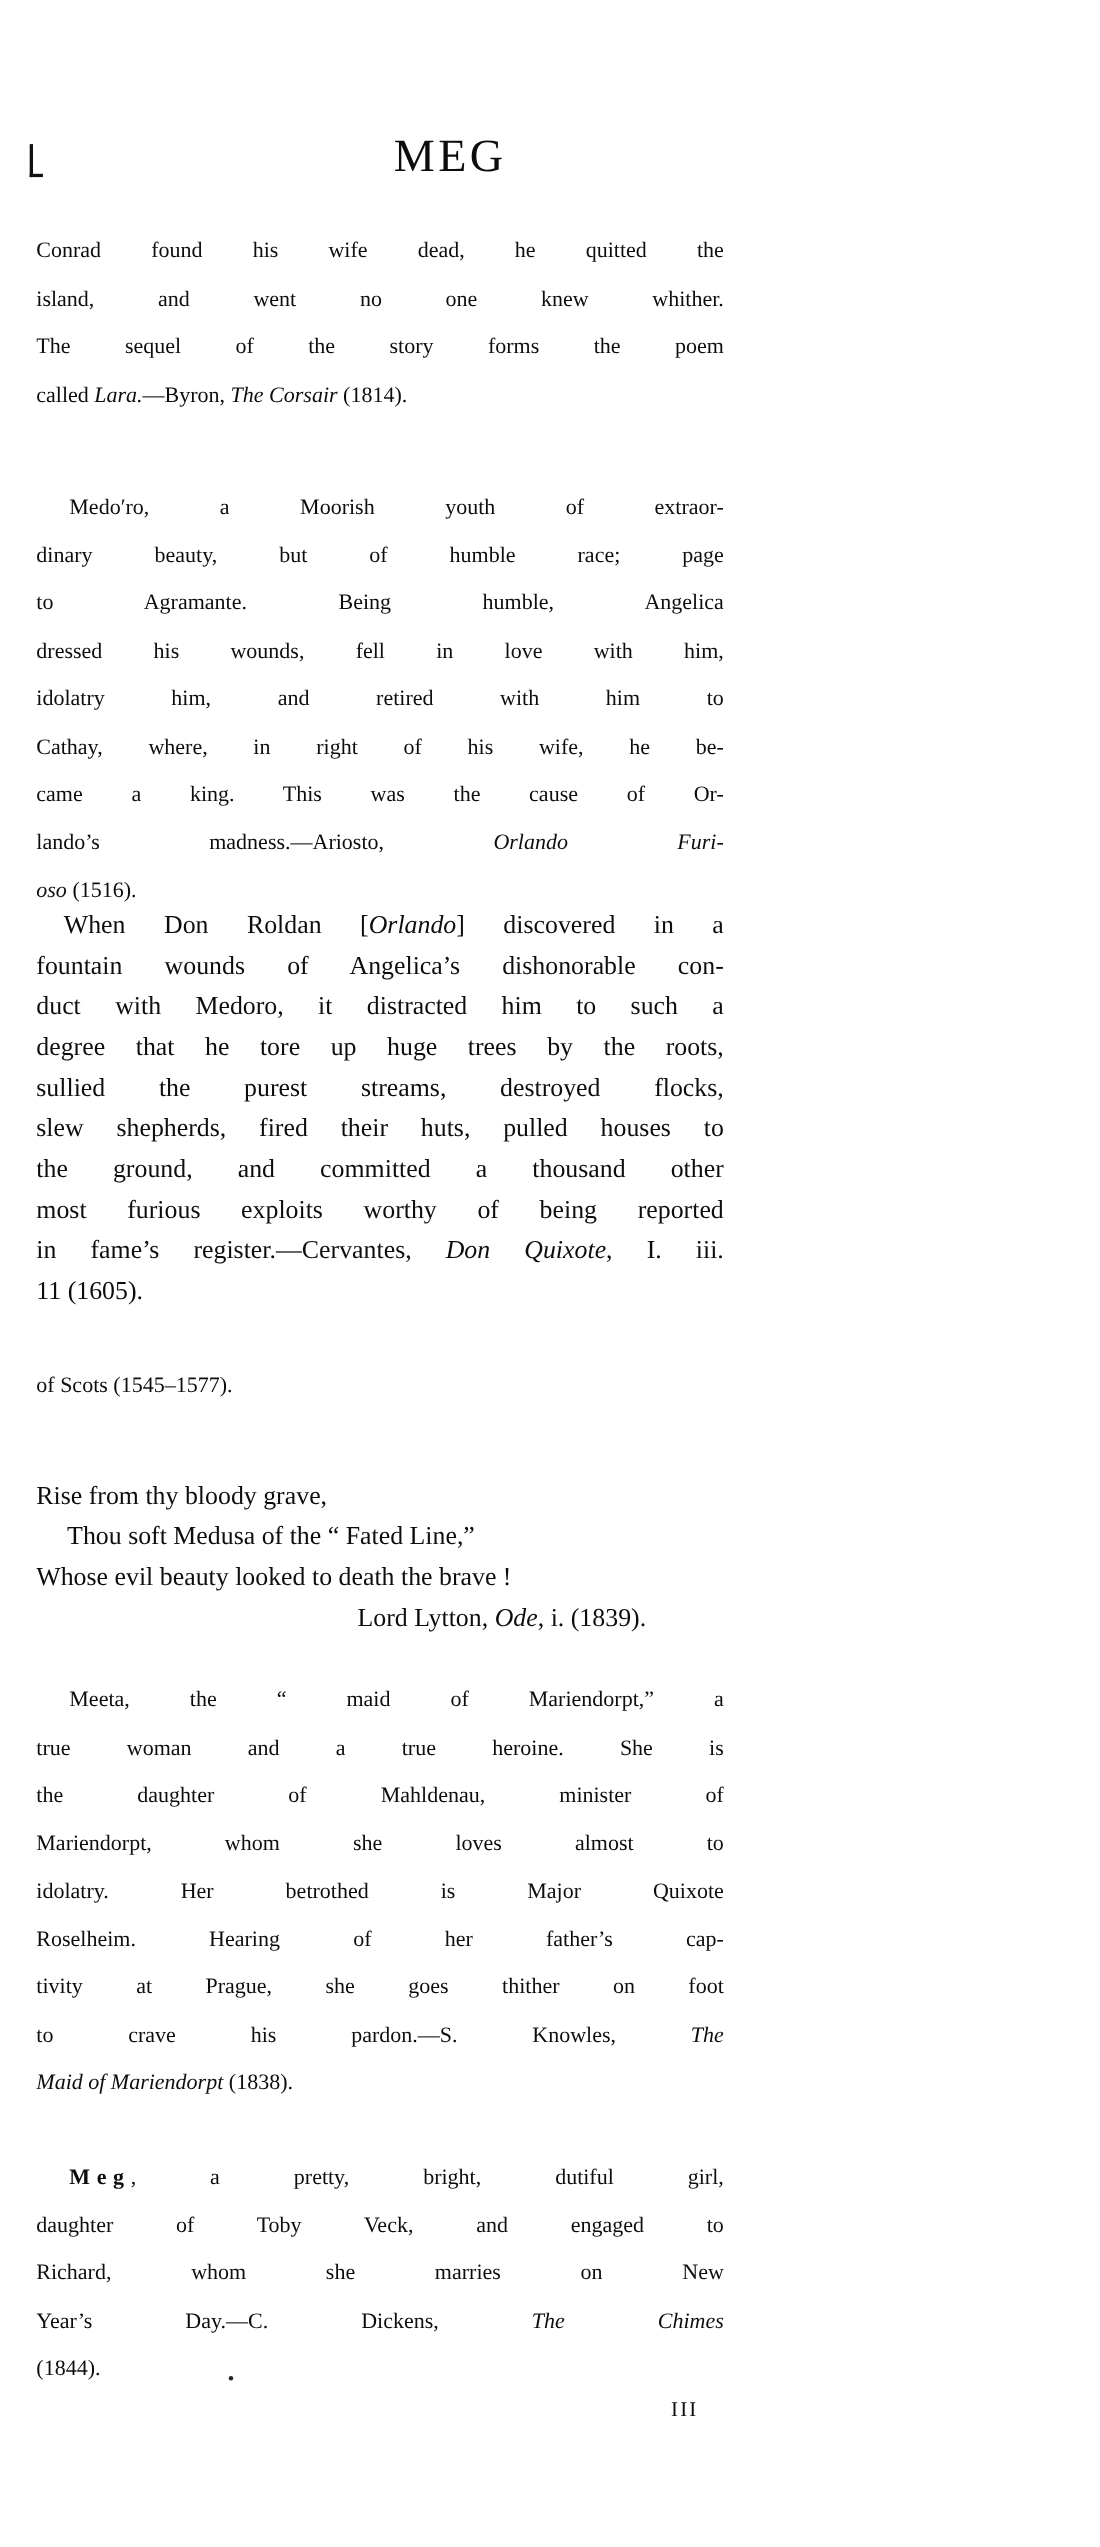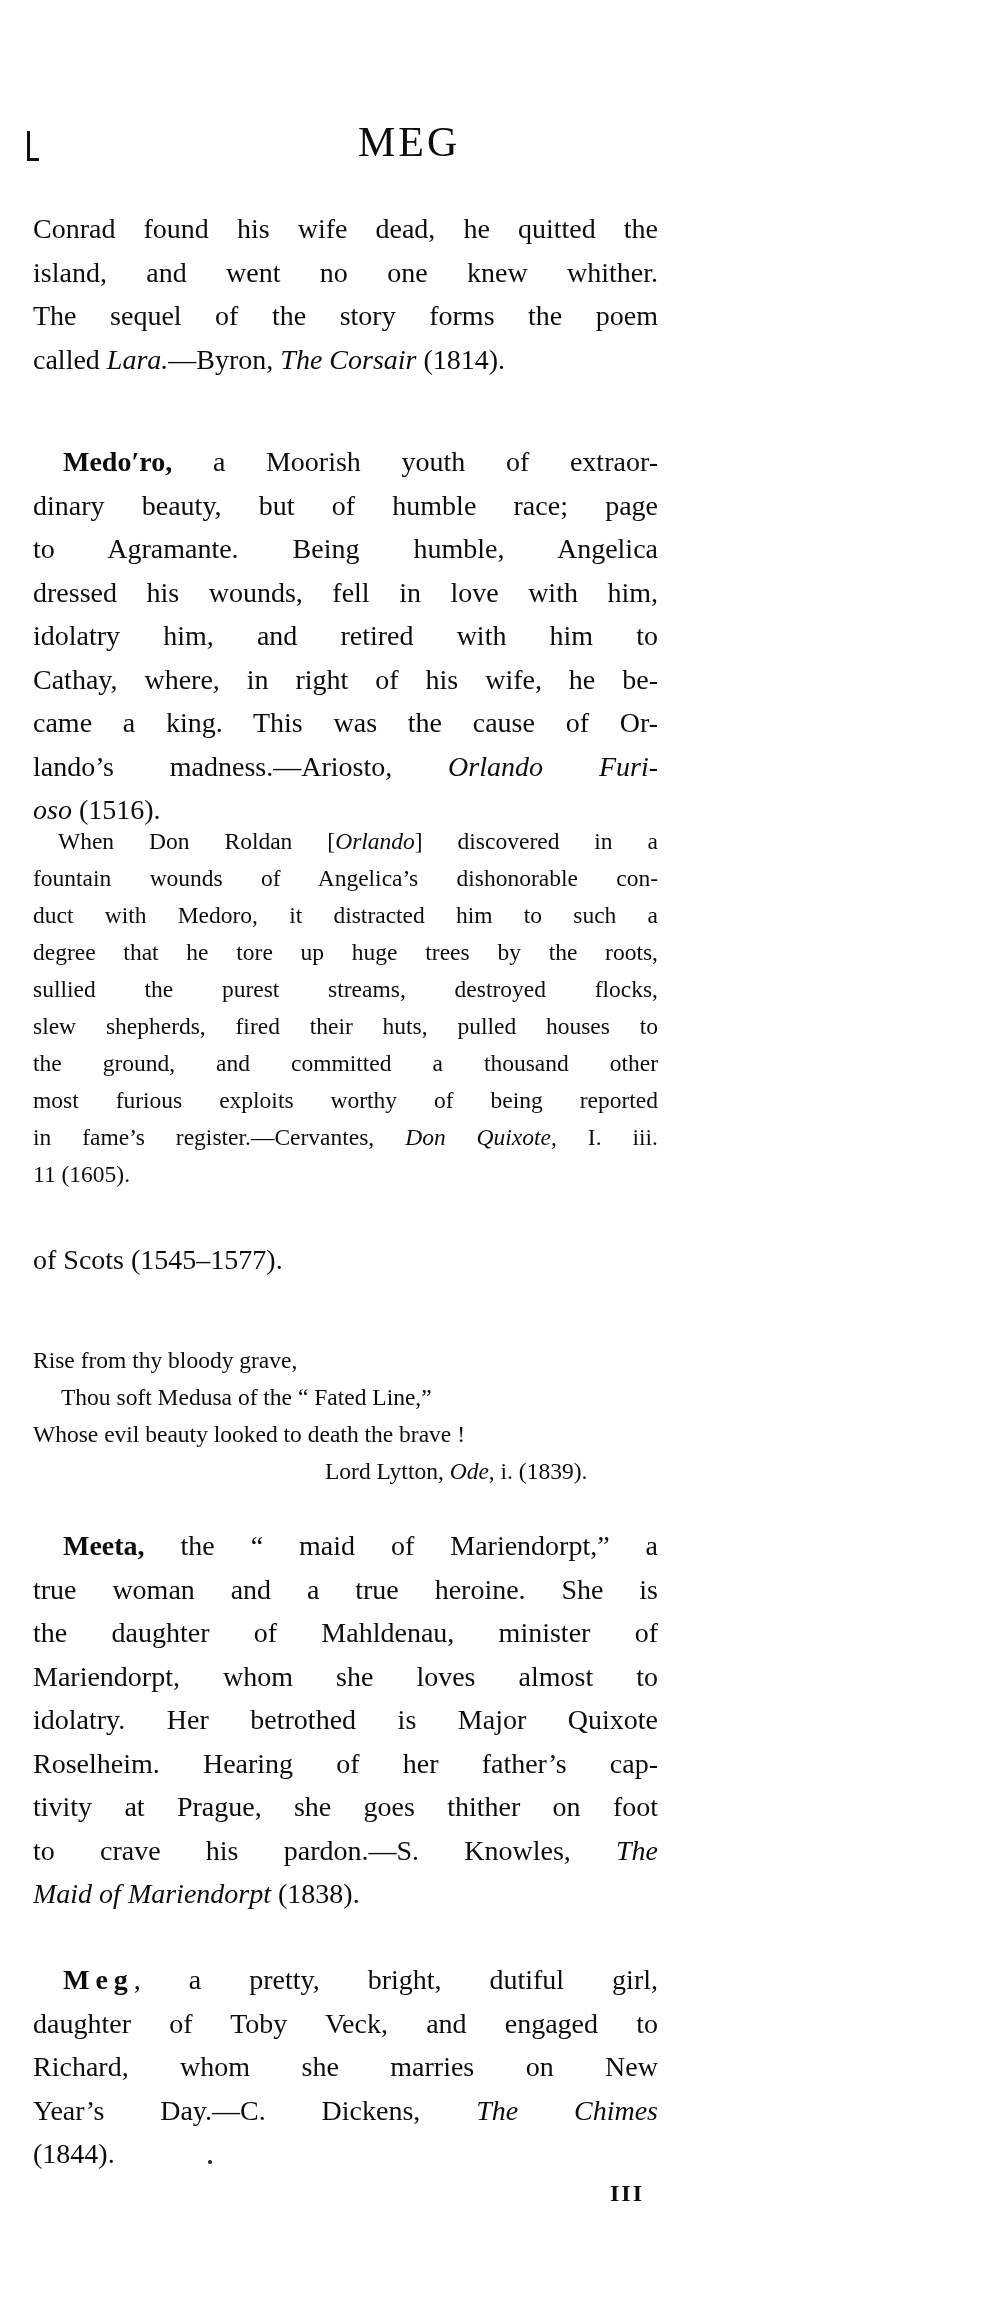--- a/index.html
+++ b/index.html
@@ -13,36 +13,36 @@
     position:absolute;left:358px;top:118px;
     font-size:42px;letter-spacing:3px;font-weight:400;
     white-space:nowrap;
   }
   .text-column{position:absolute;left:33px;top:0;width:625px;}
   .para{position:absolute;left:0;width:625px;}
   .para .line{
     text-align:justify;text-align-last:justify;
     overflow:hidden;white-space:nowrap;
   }
-  .para.main .line{font-size:28px;height:43.5px;line-height:43.5px;}
+  .para.main .line{font-size:20px;height:43.5px;line-height:43.5px;}
   .para.small .line{font-size:23.5px;height:37px;line-height:37px;}
   .para .line.last,.para .line.left{text-align:left;text-align-last:left;}
-  .b{font-weight:bold;}
+  .b{font-weight:normal;}
   .i{font-style:italic;}
   .bs{font-weight:bold;letter-spacing:6px;}
   #p-conrad{top:207px;}
   #p-medoro{top:440px;}
   #p-quixote{top:823px;}
   #p-medusa{top:1238px;}
   #p-poem{top:1342px;}
   #p-meeta{top:1524px;}
   #p-meg{top:1958px;}
   .signature-mark{
     position:absolute;left:610px;top:2180px;
-    font-size:24px;letter-spacing:2px;font-weight:bold;
+    font-size:19px;letter-spacing:2px;
   }
   .stray-bracket{
     position:absolute;left:27px;top:131px;width:9px;height:27px;
     border-left:3px solid #111;border-bottom:3px solid #111;
   }
   .artifact-dot{
     position:absolute;left:208px;top:2160px;width:4px;height:4px;
     background:#222;border-radius:50%;
   }
 </style>

